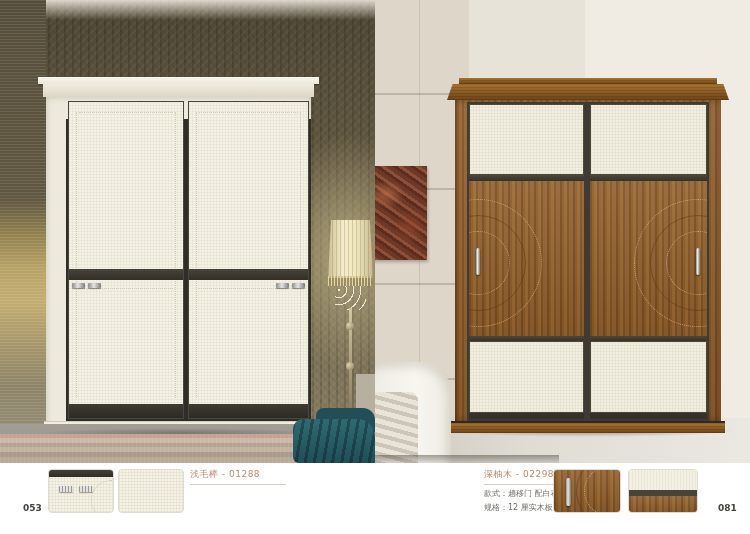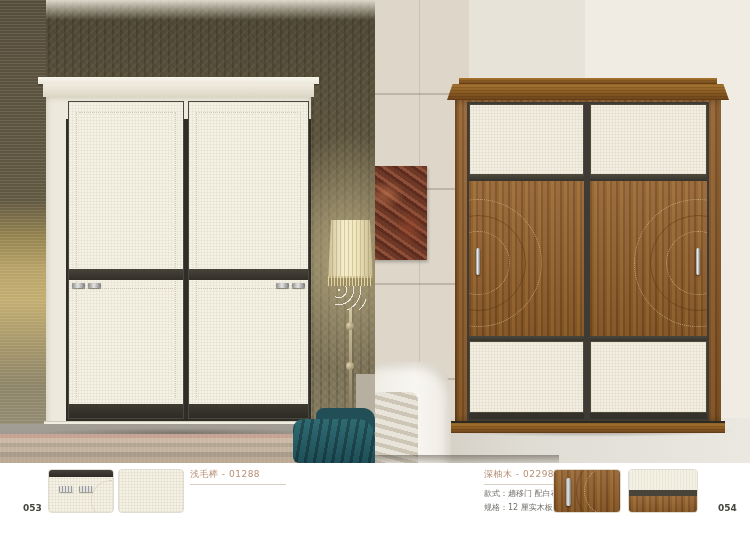--- a/index.html
+++ b/index.html
@@ -300,16 +300,16 @@
       <div class="arc" style="width:50px;height:50px;right:-14px;top:-4px;"></div>
       <div class="arc dark" style="width:70px;height:70px;right:-26px;top:-14px;"></div>
     </div>
     <div class="swatch sw4">
       <div class="sw4-top"></div>
       <div class="sw4-bar"></div>
       <div class="sw4-wood wood"></div>
     </div>
 
     <div class="pagenum pn-left">053</div>
-    <div class="pagenum pn-right">054</div>
+    <div class="pagenum pn-right">081</div>
   </div>
 
 </div>
 
 </body></html>

